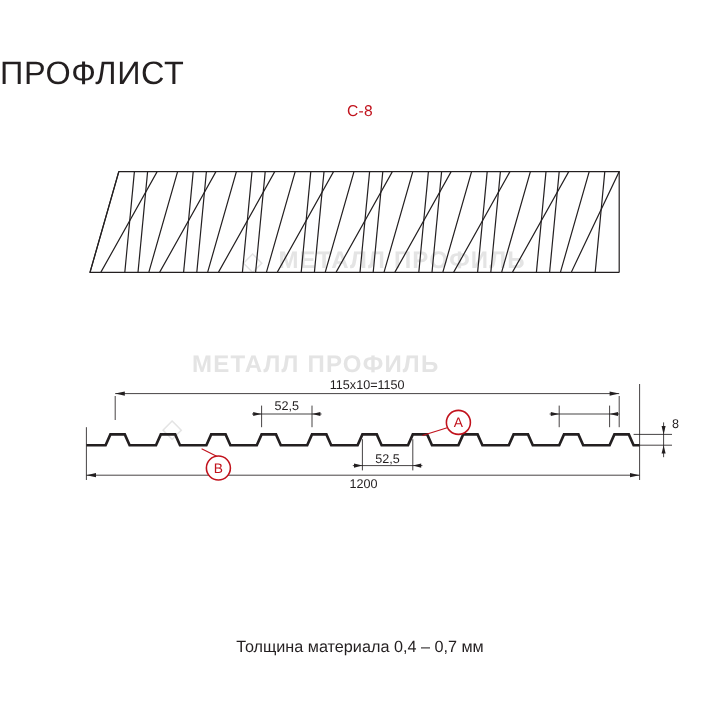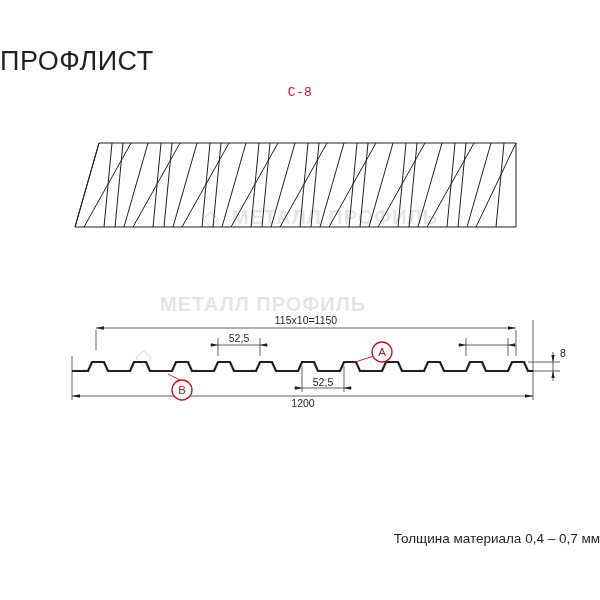--- a/index.html
+++ b/index.html
@@ -31,28 +31,27 @@
   }
   .subtitle {
     position: absolute;
     top: 85px;
     left: 0;
     width: 600px;
     text-align: center;
     font-size: 13px;
     color: #c1121c;
     letter-spacing: 0.3px;
-    font-family: Liberation Mono, monospace;
   }
   .footnote {
     position: absolute;
     top: 531px;
     left: 0;
     width: 600px;
-    text-align: right;
+    text-align: center;
     font-size: 13.5px;
     color: #231f20;
   }
   .svg-layer {
     position: absolute;
     top: 0;
     left: 0;
   }
   .wm {
     position: absolute;

